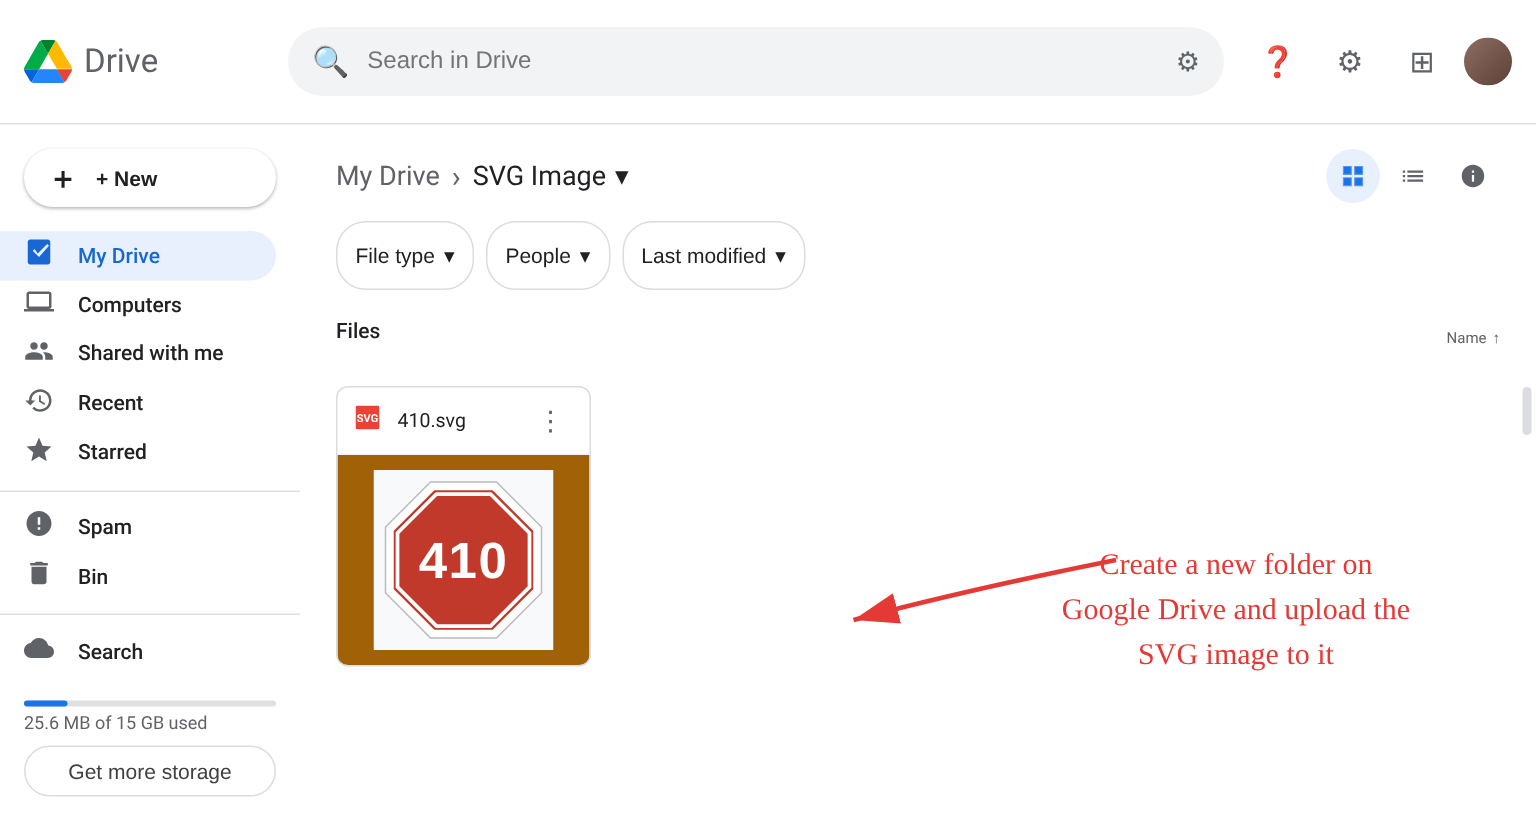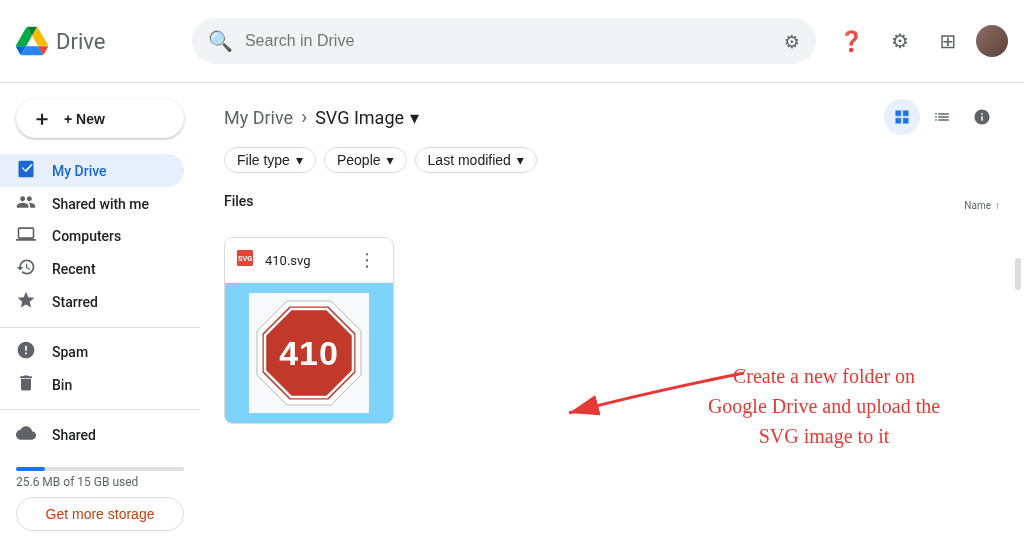--- a/index.html
+++ b/index.html
@@ -52,21 +52,21 @@
     .sidebar-item.active { background: #e8f0fe; color: #1967d2; }
     .sidebar-icon { font-size: 18px; color: #5f6368; min-width: 20px; }
     .sidebar-divider { border: none; border-top: 1px solid #e0e0e0; margin: 8px 0; }
     .storage-section { padding: 8px 16px; margin-top: auto; }
     .storage-bar-bg { background: #e0e0e0; border-radius: 4px; height: 4px; margin: 8px 0 4px; }
     .storage-bar-fill { background: #1a73e8; height: 100%; border-radius: 4px; width: 17%; }
     .storage-text { font-size: 12px; color: #5f6368; }
     .get-storage-btn {
       display: block; margin-top: 8px; padding: 8px 16px; border-radius: 20px;
       border: 1px solid #dadce0; background: #fff; cursor: pointer;
-      font-size: 14px; color: #c2410c; font-weight: 500; width: 100%; text-align: center;
+      font-size: 14px; color: #404040; font-weight: 500; width: 100%; text-align: center;
     }
 
     
     .content { flex: 1; padding: 0 24px; overflow-y: auto; }
     .content-header {
       display: flex; align-items: center; justify-content: space-between;
       padding: 16px 0 12px; position: sticky; top: 0; background: #fff; z-index: 10;
     }
     .breadcrumb { display: flex; align-items: center; gap: 8px; font-size: 18px; color: #202124; }
     .breadcrumb-link { color: #5f6368; cursor: pointer; font-weight: 400; }
@@ -78,21 +78,21 @@
     .view-btn {
       width: 36px; height: 36px; border-radius: 50%; border: none; background: transparent;
       cursor: pointer; display: flex; align-items: center; justify-content: center;
       color: #5f6368; font-size: 18px;
     }
     .view-btn.active { background: #e8f0fe; color: #1a73e8; }
 
     
     .filters { display: flex; gap: 8px; padding-bottom: 12px; }
     .filter-btn {
-      display: flex; align-items: flex-start; gap: 6px; padding: 4px 12px;
+      display: flex; align-items: flex-start; gap: 6px; padding: 14px 12px;
       border: 1px solid #dadce0; border-radius: 20px; background: #fff;
       cursor: pointer; font-size: 14px; color: #202124;
     }
 
     
     .section-label { font-size: 14px; font-weight: 500; color: #202124; margin: 8px 0 16px; }
     .sort-label { font-size: 10px; color: #5f6368; display: flex; align-items: center; gap: 4px; cursor: pointer; }
 
     
     .file-grid { display: flex; flex-wrap: wrap; gap: 16px; }
@@ -105,21 +105,21 @@
       padding: 8px 12px; border-bottom: 1px solid #f1f3f4;
     }
     .file-card-title { display: flex; align-items: center; gap: 12px; font-size: 13px; color: #202124; }
     .file-icon { font-size: 16px; color: #ea4335; }
     .file-menu-btn {
       width: 28px; height: 28px; border-radius: 50%; border: none; background: transparent;
       cursor: pointer; display: flex; align-items: center; justify-content: center;
       color: #5f6368; font-size: 18px;
     }
     .file-preview {
-      height: 140px; background: #7dd3fc; display: flex; align-items: center;
+      height: 140px; background: #a16207; display: flex; align-items: center;
       justify-content: center; overflow: hidden;
     }
   </style>
 </head>
 <body>
 
 <div class="topbar">
   <div class="logo-area">
 
     <svg class="logo-icon" viewBox="0 0 87.3 78" xmlns="http://www.w3.org/2000/svg">
@@ -162,38 +162,38 @@
         <svg width="20" height="20" viewBox="0 0 24 24" fill="none">
             <path d="M19 2H5c-1.1 0-2 .9-2 2v16c0 1.1.9 2 2 2h14c1.1 0 2-.9 2-2V4c0-1.1-.9-2-2-2zm-7 14l-5-5 1.41-1.41L11 13.17l7.59-7.59L20 7l-8 9z" fill="#1967d2"></path>
           </svg>
       </span>
       <span>My Drive</span>
     </div>
 
     <div class="sidebar-item">
       <span class="sidebar-icon">
         <svg width="20" height="20" viewBox="0 0 24 24" fill="#5f6368">
+            <path d="M20 18c1.1 0 1.99-.9 1.99-2L22 6c0-1.1-.9-2-2-2H4c-1.1 0-2 .9-2 2v10c0 1.1.9 2 2 2H0v2h24v-2h-4zM4 6h16v10H4V6z"></path>
+          </svg>
+      </span>
+      <span>Computers</span>
+    </div>
+
+    <div class="sidebar-item">
+      <span class="sidebar-icon">
+        <svg width="20" height="20" viewBox="0 0 24 24" fill="#5f6368">
             <path d="M16 11c1.66 0 2.99-1.34 2.99-3S17.66 5 16 5c-1.66 0-3 1.34-3 3s1.34 3 3 3zm-8 0c1.66 0 2.99-1.34 2.99-3S9.66 5 8 5C6.34 5 5 6.34 5 8s1.34 3 3 3zm0 2c-2.33 0-7 1.17-7 3.5V19h14v-2.5c0-2.33-4.67-3.5-7-3.5zm8 0c-.29 0-.62.02-.97.05 1.16.84 1.97 1.97 1.97 3.45V19h6v-2.5c0-2.33-4.67-3.5-7-3.5z"></path>
           </svg>
       </span>
       <span>Shared with me</span>
     </div>
 
     <div class="sidebar-item">
       <span class="sidebar-icon">
         <svg width="20" height="20" viewBox="0 0 24 24" fill="#5f6368">
-            <path d="M20 18c1.1 0 1.99-.9 1.99-2L22 6c0-1.1-.9-2-2-2H4c-1.1 0-2 .9-2 2v10c0 1.1.9 2 2 2H0v2h24v-2h-4zM4 6h16v10H4V6z"></path>
-          </svg>
-      </span>
-      <span>Computers</span>
-    </div>
-
-    <div class="sidebar-item">
-      <span class="sidebar-icon">
-        <svg width="20" height="20" viewBox="0 0 24 24" fill="#5f6368">
             <path d="M13 3c-4.97 0-9 4.03-9 9H1l3.89 3.89.07.14L9 12H6c0-3.87 3.13-7 7-7s7 3.13 7 7-3.13 7-7 7c-1.93 0-3.68-.79-4.94-2.06l-1.42 1.42C8.27 19.99 10.51 21 13 21c4.97 0 9-4.03 9-9s-4.03-9-9-9zm-1 5v5l4.28 2.54.72-1.21-3.5-2.08V8H12z"></path>
           </svg>
       </span>
       <span>Recent</span>
     </div>
 
     <div class="sidebar-item">
       <span class="sidebar-icon">
         <svg width="20" height="20" viewBox="0 0 24 24" fill="#5f6368">
             <path d="M12 17.27L18.18 21l-1.64-7.03L22 9.24l-7.19-.61L12 2 9.19 8.63 2 9.24l5.46 4.73L5.82 21z"></path>
@@ -223,21 +223,21 @@
     </div>
 
     <hr class="sidebar-divider">
 
     <div class="sidebar-item">
       <span class="sidebar-icon">
         <svg width="20" height="20" viewBox="0 0 24 24" fill="#5f6368">
             <path d="M19.35 10.04C18.67 6.59 15.64 4 12 4 9.11 4 6.6 5.64 5.35 8.04 2.34 8.36 0 10.91 0 14c0 3.31 2.69 6 6 6h13c2.76 0 5-2.24 5-5 0-2.64-2.05-4.78-4.65-4.96z"></path>
           </svg>
       </span>
-      <span>Shared</span>
+      <span>Search</span>
     </div>
 
     <div class="storage-section">
       <div class="storage-bar-bg">
         <div class="storage-bar-fill"></div>
       </div>
       <div class="storage-text">25.6 MB of 15 GB used</div>
       <button class="get-storage-btn">Get more storage</button>
     </div>
   </div>

